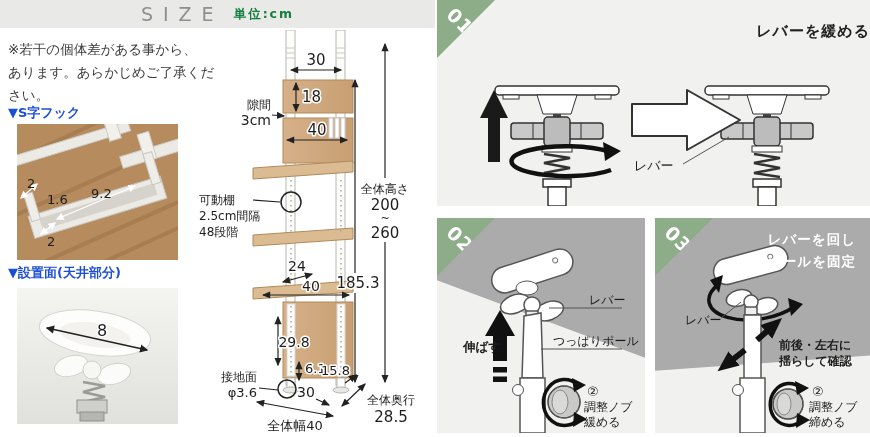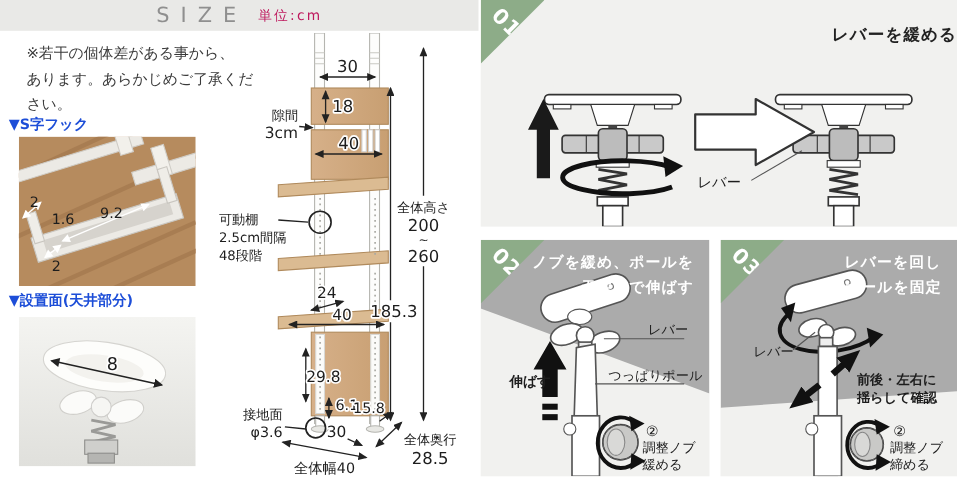--- a/index.html
+++ b/index.html
@@ -2,22 +2,22 @@
 <html><head>
 <meta charset="utf-8">
 <style>
   html,body{margin:0;padding:0;background:#fff;}
   .page{position:relative;width:870px;height:437px;background:#fff;overflow:hidden;
         font-family:"DejaVu Sans","Liberation Sans",sans-serif;color:#333;}
   
   .size-header{position:absolute;left:0;top:0;width:435px;height:28px;background:#e9e9e7;
         display:flex;align-items:center;justify-content:center;}
   .size-title{font-size:19px;letter-spacing:10px;color:#8f8f8f;}
-  .size-unit{font-size:12.5px;color:#be185d;margin-left:10px;letter-spacing:2px;}
-  .disclaimer{position:absolute;left:24px;top:38px;width:215px;font-size:13.5px;
+  .size-unit{font-size:12.5px;color:#15803d;margin-left:10px;letter-spacing:2px;font-weight:bold;}
+  .disclaimer{position:absolute;left:8px;top:38px;width:215px;font-size:13.5px;
         line-height:1.7;color:#3a3a3a;}
   .sub-label{position:absolute;left:8px;font-size:13px;font-weight:700;color:#1d4ed8;}
   .lbl-hook{top:104px;} .lbl-ceiling{top:264px;}
   .photo{position:absolute;left:17px;width:161px;height:136px;overflow:hidden;}
   .photo-hook{top:124px;} .photo-ceiling{top:288px;}
   .main-diagram{position:absolute;left:195px;top:30px;}
   svg text{font-family:"DejaVu Sans","Liberation Sans",sans-serif;fill:#1d1d1d;}
   svg text.halo{paint-order:stroke;stroke:#fff;stroke-width:3px;stroke-linejoin:round;}
   svg text.jp{font-size:12px;} 
   
@@ -317,24 +317,20 @@
       <rect x="56" y="158.5" width="14" height="5.5" fill="#111"></rect>
       <line x1="112" y1="90" x2="185" y2="90" stroke="#555"></line>
       <line x1="104" y1="131" x2="185" y2="131" stroke="#555"></line>
       <text x="152" y="86" font-size="12">レバー</text>
       <text x="116" y="127" font-size="12">つっぱりポール</text>
       <text x="26" y="133" font-size="12.5" font-weight="600">伸ばす</text>
       <text x="150" y="178" font-size="13">②</text>
       <text x="147" y="193" font-size="12">調整ノブ</text>
       <text x="147" y="208" font-size="12">緩める</text>
     </svg>
-    <div class="ptitle">
-      <div>ノブを緩め、ポールを</div>
-      <div>天井まで伸ばす</div>
-    </div>
     <div class="badge">
         <span>02</span>
       </div>
   </div>
 
   <div class="panel p03">
     <div class="wedge w03"></div>
     <svg width="215" height="215" viewBox="0 0 215 215">
       <defs>
         <marker id="t3" markerWidth="4" markerHeight="3.2" refX="1.5" refY="1.5" orient="auto">

